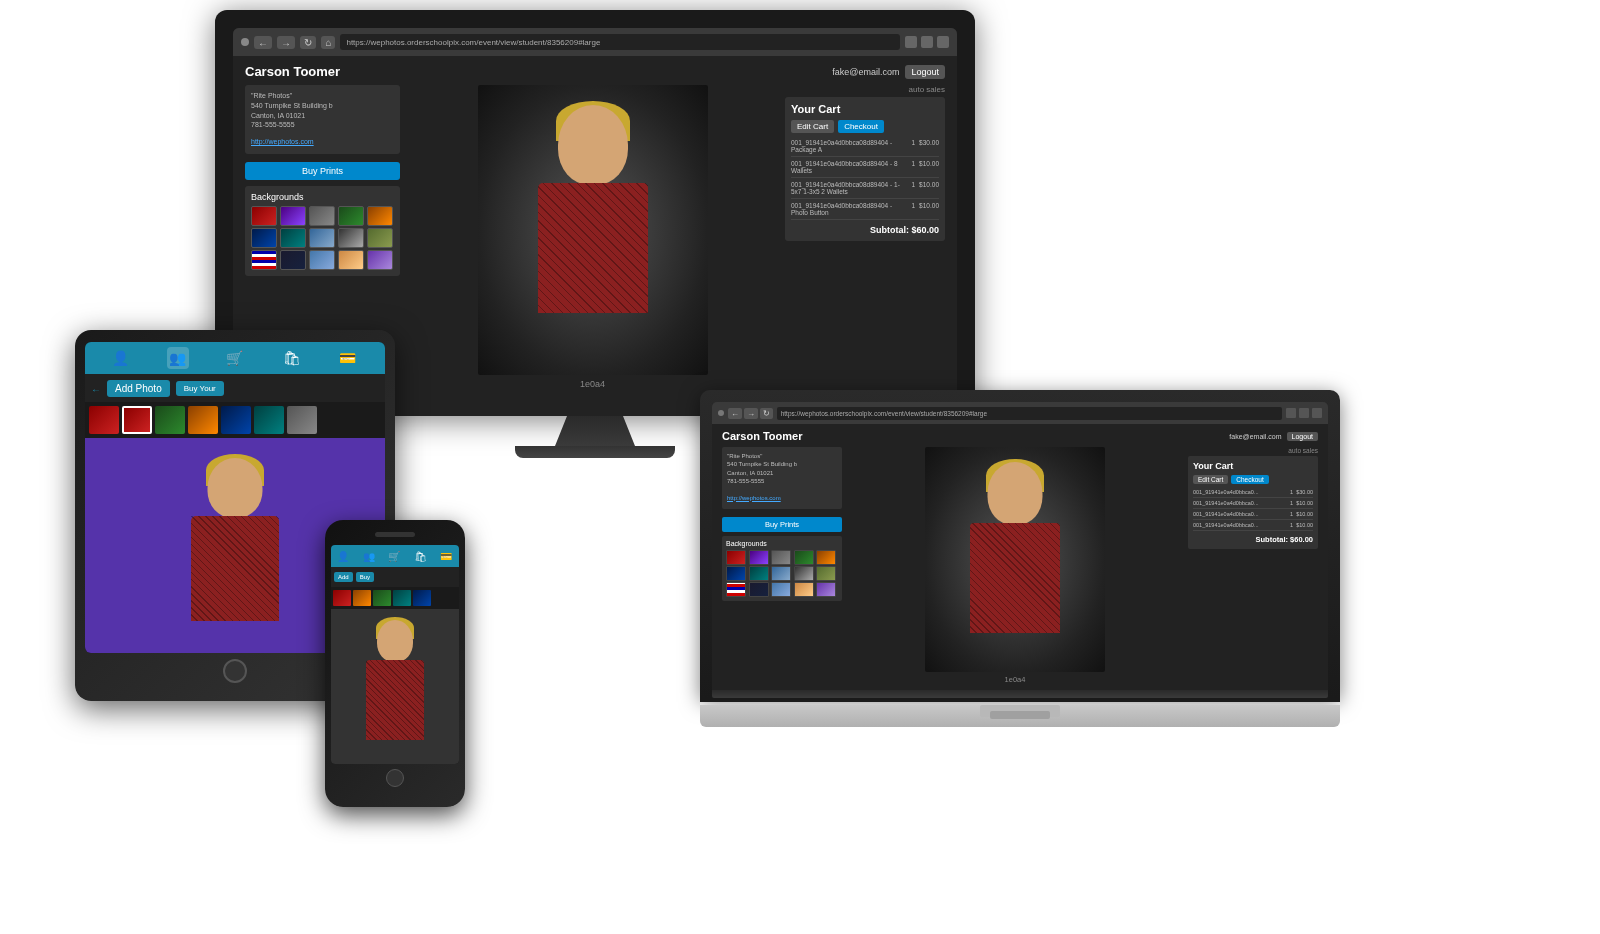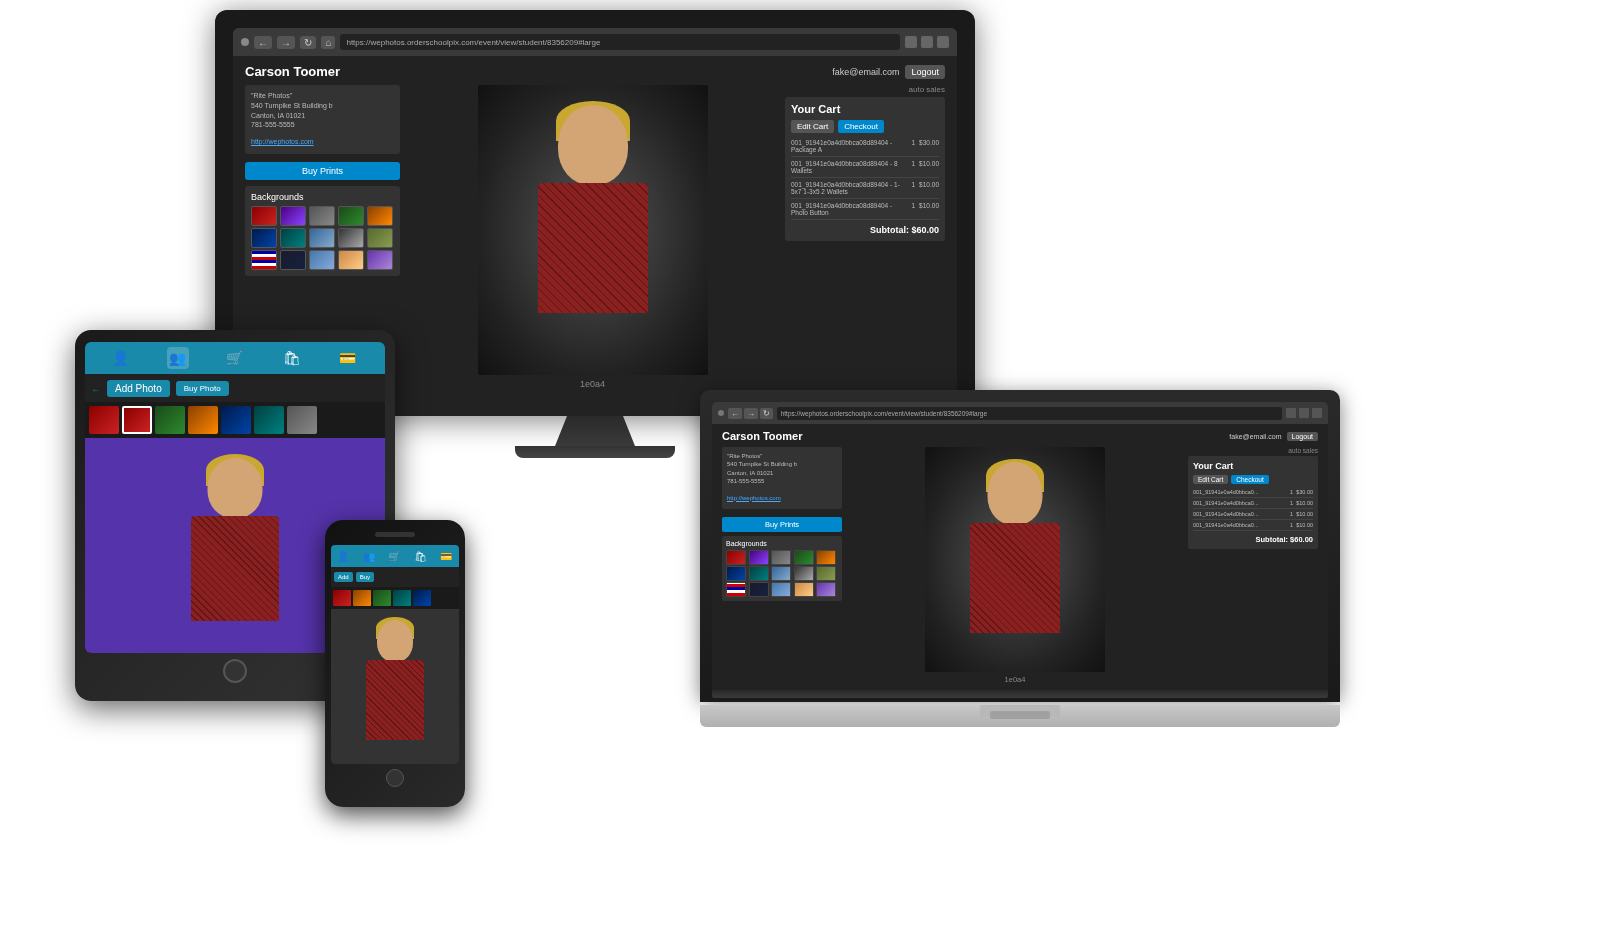--- a/index.html
+++ b/index.html
@@ -1262,21 +1262,21 @@
           <div class="tablet-icon">👤</div>
           <div class="tablet-icon active">👥</div>
           <div class="tablet-icon">🛒</div>
           <div class="tablet-icon">🛍</div>
           <div class="tablet-icon">💳</div>
         </div>
 
         <div class="tablet-action-bar">
           <span style="color:#1a8aaa;font-size:10px;cursor:pointer;">←</span>
           <button class="tab-add-btn">Add Photo</button>
-          <button class="tab-buy-btn">Buy Photo</button>
+          <button class="tab-buy-btn">Buy Your</button>
         </div>
 
         <div class="tablet-bg-row">
           <div class="tablet-bg-item bg-red"></div>
           <div class="tablet-bg-item bg-red selected"></div>
           <div class="tablet-bg-item bg-green"></div>
           <div class="tablet-bg-item bg-orange"></div>
           <div class="tablet-bg-item bg-blue"></div>
           <div class="tablet-bg-item bg-teal"></div>
           <div class="tablet-bg-item bg-gray"></div>

